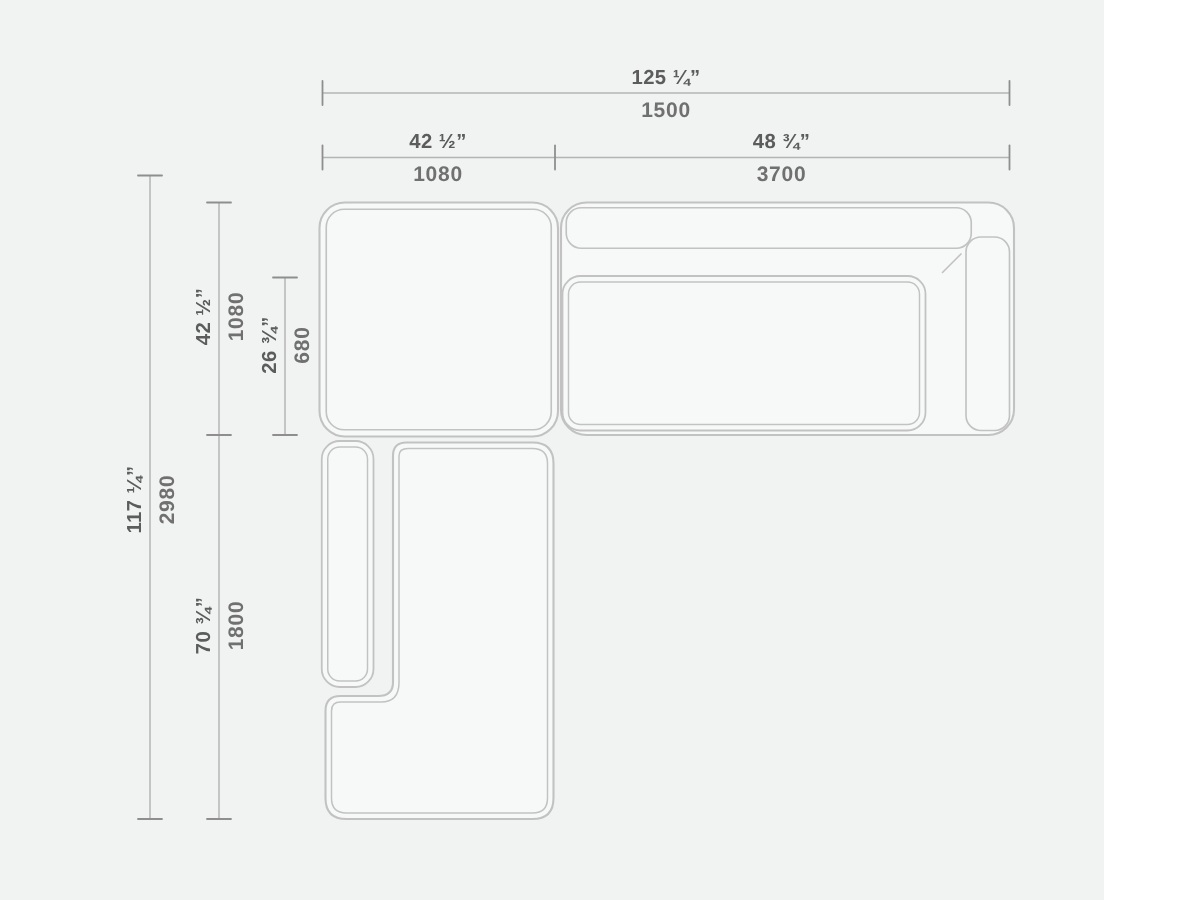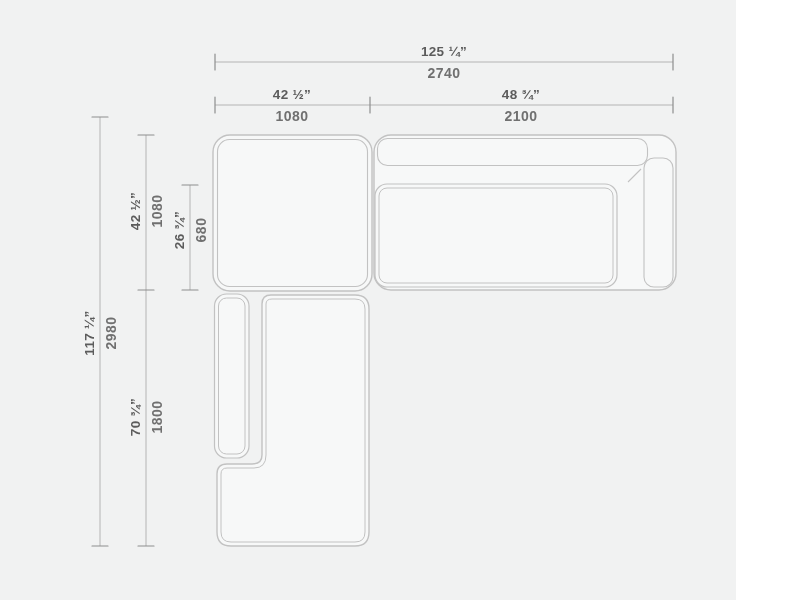--- a/index.html
+++ b/index.html
@@ -72,31 +72,31 @@
       <path d="M 272,299 L 355,299 Q 365,299 365,309 L 365,532 Q 365,542 355,542
                L 231,542 Q 221,542 221,532 L 221,474 Q 221,468 227,468 L 254,468
                Q 266,468 266,455 L 266,304 Q 266,299 272,299 Z" stroke-width="1"></path>
       <rect x="214.5" y="294" width="34.5" height="164" rx="12" stroke-width="1.2"></rect>
       <rect x="218.5" y="298" width="26.5" height="156" rx="8" stroke-width="1"></rect>
     </g>
   </svg>
 
   <div class="dim-label h" style="left:444px;top:62px;">
     <span class="in">125 ¼”</span>
-    <span class="mm">2740</span>
+    <span class="mm">1500</span>
   </div>
 
   <div class="dim-label h" style="left:292px;top:105px;">
     <span class="in">42 ½”</span>
     <span class="mm">1080</span>
   </div>
 
   <div class="dim-label h" style="left:521px;top:105px;">
     <span class="in">48 ¾”</span>
-    <span class="mm">2100</span>
+    <span class="mm">3700</span>
   </div>
 
   <div class="dim-label v" style="left:100px;top:333px;">
     <span class="in">117 ¼”</span>
     <span class="mm">2980</span>
   </div>
 
   <div class="dim-label v" style="left:146px;top:211px;">
     <span class="in">42 ½”</span>
     <span class="mm">1080</span>

